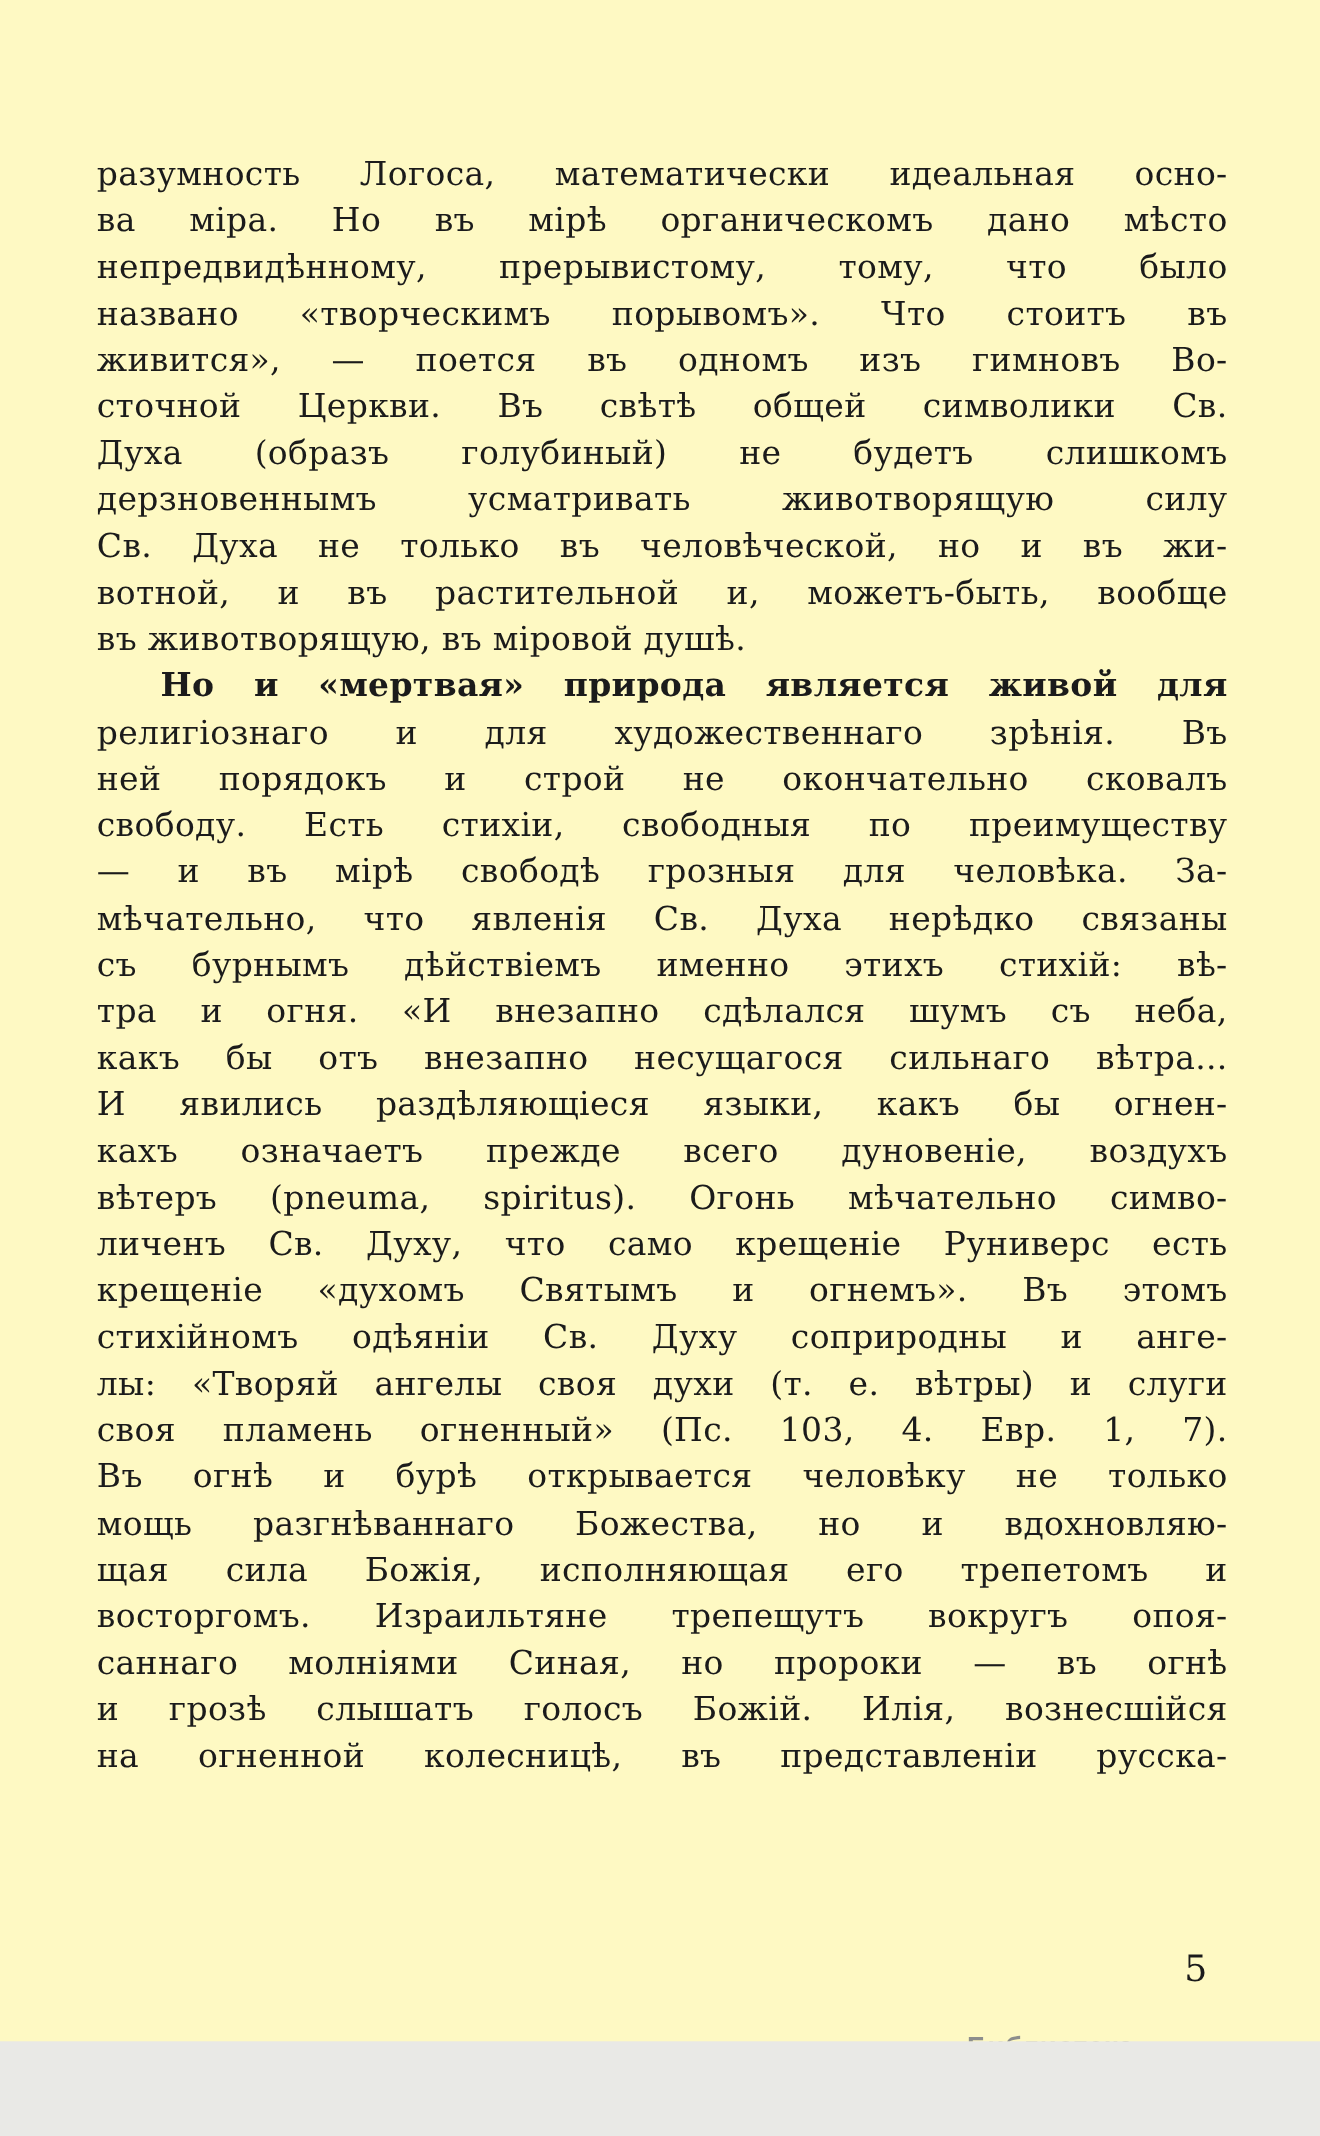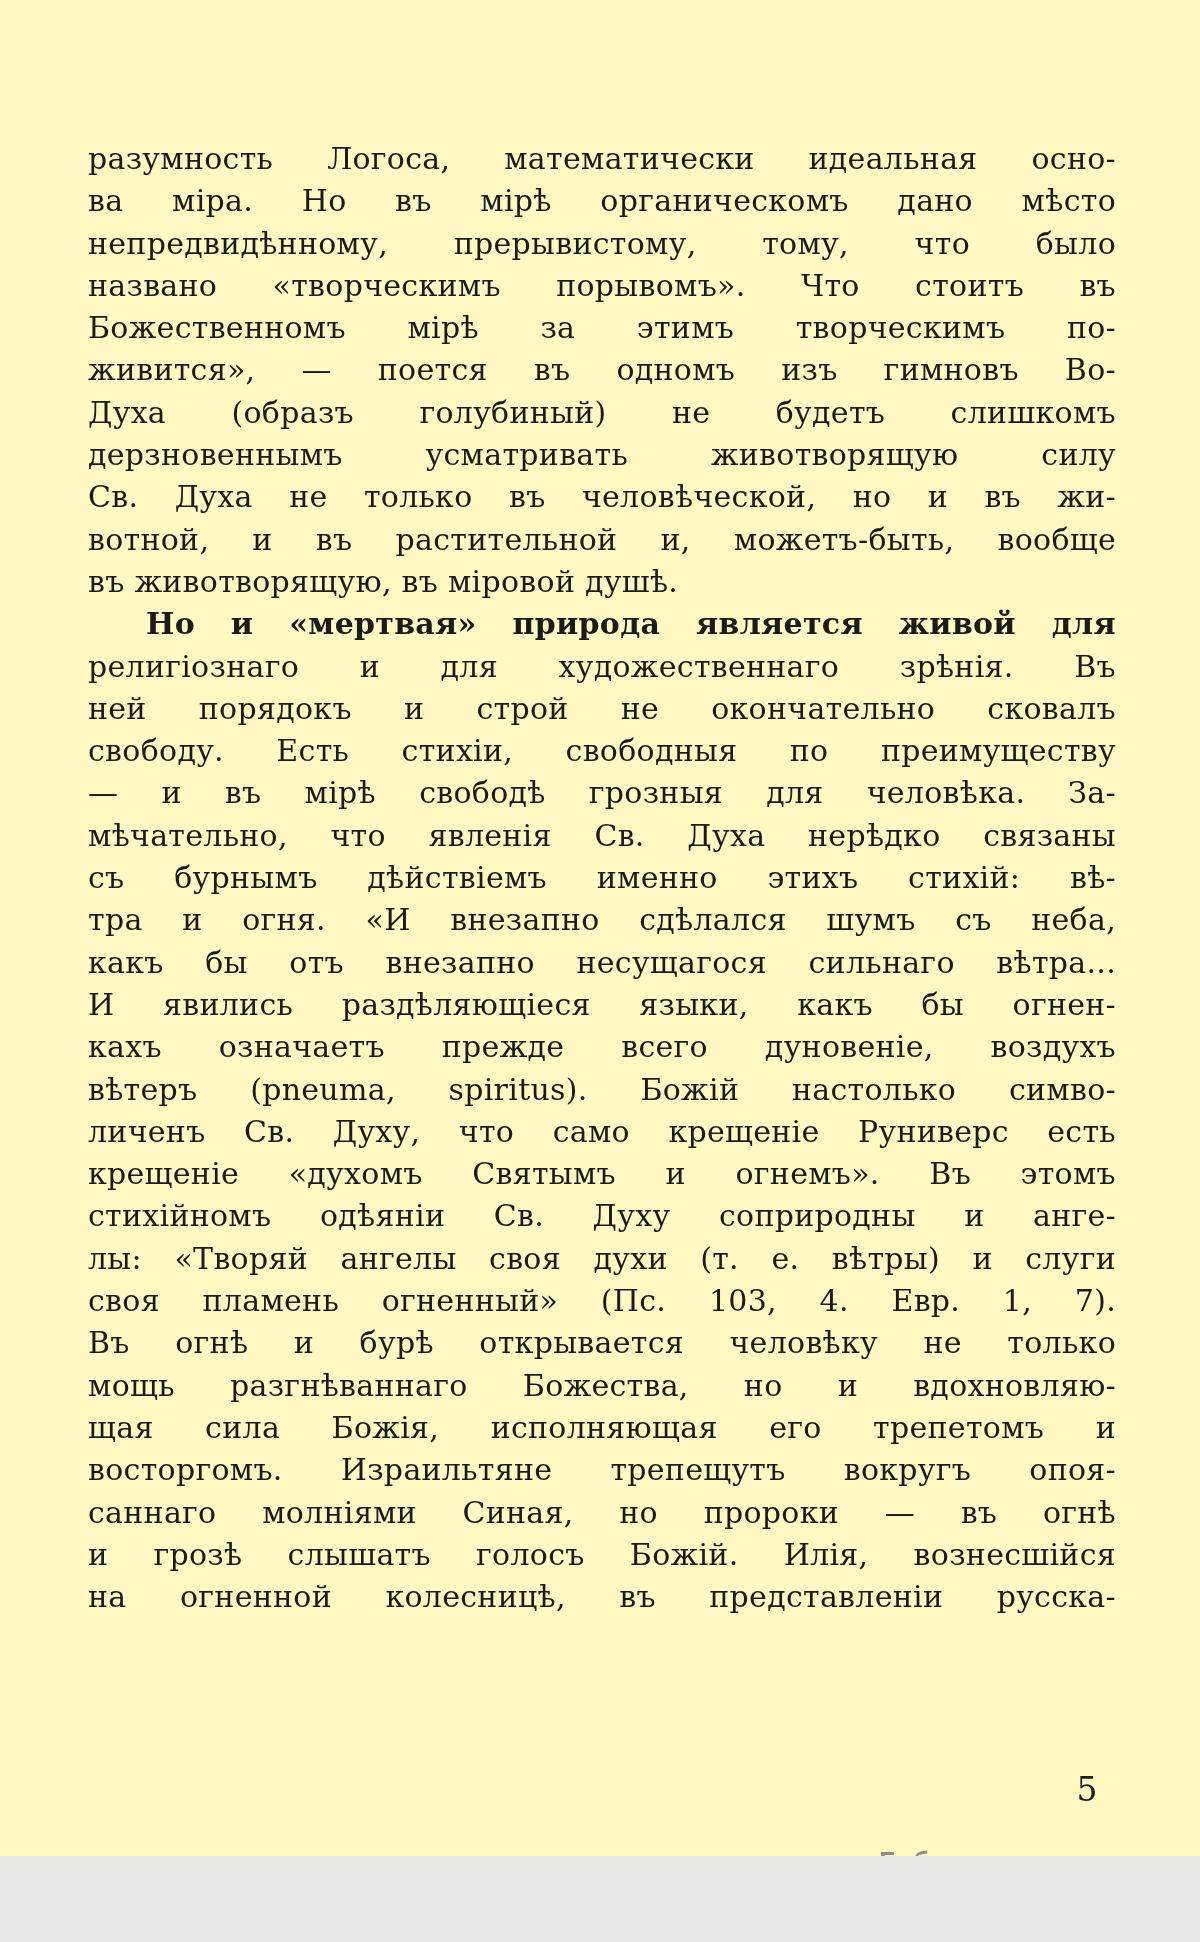--- a/index.html
+++ b/index.html
@@ -62,39 +62,39 @@
 </style>
 </head>
 <body>
 
 <div class="page">
   <main class="textblock">
       <div class="line">разумность Логоса, математически идеальная осно-</div>
       <div class="line">ва міра. Но въ мірѣ органическомъ дано мѣсто</div>
       <div class="line">непредвидѣнному, прерывистому, тому, что было</div>
       <div class="line">названо «творческимъ порывомъ». Что стоитъ въ</div>
-      <div class="line">Божественномъ мірѣ за этимъ творческимъ по-</div>
       <div class="line">живится», — поется въ одномъ изъ гимновъ Во-</div>
+      <div class="line">сточной Церкви. Въ свѣтѣ общей символики Св.</div>
       <div class="line">Духа (образъ голубиный) не будетъ слишкомъ</div>
       <div class="line">дерзновеннымъ усматривать животворящую силу</div>
       <div class="line">Св. Духа не только въ человѣческой, но и въ жи-</div>
       <div class="line">вотной, и въ растительной и, можетъ-быть, вообще</div>
       <div class="line para-end">въ животворящую, въ міровой душѣ.</div>
       <div class="line indent">Но и «мертвая» природа является живой для</div>
       <div class="line">религіознаго и для художественнаго зрѣнія. Въ</div>
       <div class="line">ней порядокъ и строй не окончательно сковалъ</div>
       <div class="line">свободу. Есть стихіи, свободныя по преимуществу</div>
       <div class="line">— и въ мірѣ свободѣ грозныя для человѣка. За-</div>
       <div class="line">мѣчательно, что явленія Св. Духа нерѣдко связаны</div>
       <div class="line">съ бурнымъ дѣйствіемъ именно этихъ стихій: вѣ-</div>
       <div class="line">тра и огня. «И внезапно сдѣлался шумъ съ неба,</div>
       <div class="line">какъ бы отъ внезапно несущагося сильнаго вѣтра...</div>
       <div class="line">И явились раздѣляющіеся языки, какъ бы огнен-</div>
       <div class="line">кахъ означаетъ прежде всего дуновеніе, воздухъ</div>
-      <div class="line">вѣтеръ (pneuma, spiritus). Божій настолько симво-</div>
+      <div class="line">вѣтеръ (pneuma, spiritus). Огонь мѣчательно симво-</div>
       <div class="line">личенъ Св. Духу, что само крещеніе Руниверс есть</div>
       <div class="line">крещеніе «духомъ Святымъ и огнемъ». Въ этомъ</div>
       <div class="line">стихійномъ одѣяніи Св. Духу соприродны и анге-</div>
       <div class="line">лы: «Творяй ангелы своя духи (т. е. вѣтры) и слуги</div>
       <div class="line">своя пламень огненный» (Пс. 103, 4. Евр. 1, 7).</div>
       <div class="line">Въ огнѣ и бурѣ открывается человѣку не только</div>
       <div class="line">мощь разгнѣваннаго Божества, но и вдохновляю-</div>
       <div class="line">щая сила Божія, исполняющая его трепетомъ и</div>
       <div class="line">восторгомъ. Израильтяне трепещутъ вокругъ опоя-</div>
       <div class="line">саннаго молніями Синая, но пророки — въ огнѣ</div>

